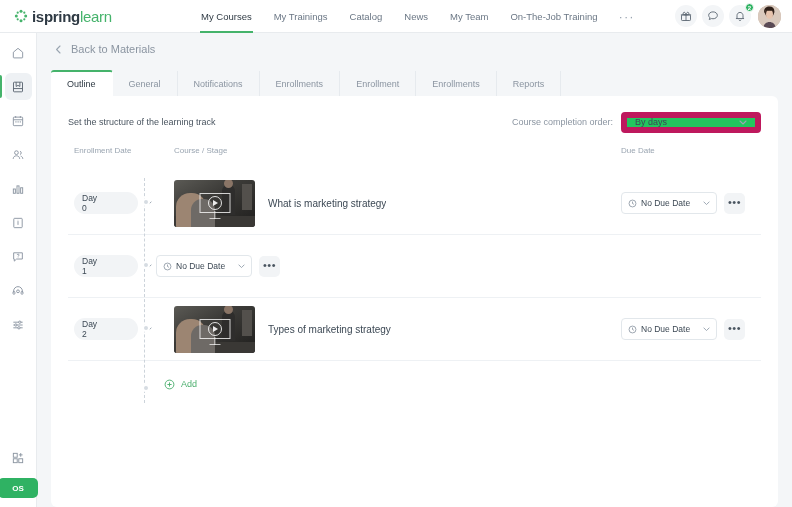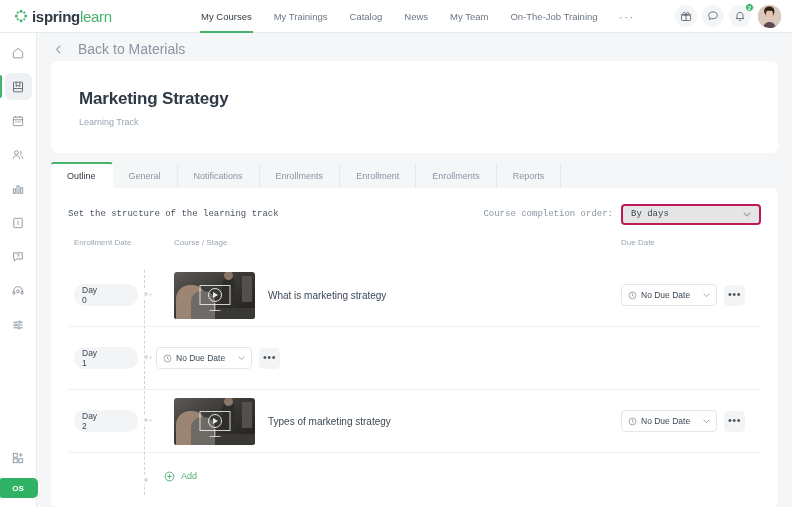--- a/index.html
+++ b/index.html
@@ -72,22 +72,22 @@
   .rail-os {
     width: 40px; height: 20px; border-radius: 5px; background: #2fb263; color: #fff;
     font-size: 8px; font-weight: bold; display: flex; align-items: center; justify-content: center;
     margin-bottom: 9px; cursor: pointer;
   }
 
   
   .content { flex: 1; min-width: 0; padding: 0 14px; overflow: hidden; display: flex; flex-direction: column; }
 
   .backlink {
-    display: flex; align-items: center; gap: 16px; height: 28px; padding-top: 4px;
-    font-size: 14px; color: #8b95a1; cursor: pointer; padding-left: 4px;
+    display: flex; align-items: center; gap: 9px; height: 28px; padding-top: 4px;
+    font-size: 11px; color: #8b95a1; cursor: pointer; padding-left: 4px;
   }
 
   .headcard {
     background: #fff; border-radius: 7px; padding: 28px 0 26px 28px;
     margin-bottom: 0; flex: 0 0 auto;
   }
   .headcard h1 { font-size: 17px; color: #2f3a44; font-weight: bold; letter-spacing: -0.2px; }
   .headcard .sub { font-size: 9px; color: #9aa5b1; margin-top: 8px; }
 
   .tabs { display: flex; align-items: flex-end; height: 26px; margin-top: 9px; flex: 0 0 auto; }
@@ -99,27 +99,27 @@
   .tab.active {
     background: #fff; color: #2f3a44; border-top: 2px solid #45b36b;
     border-right: 1px solid #fff; border-radius: 3px 3px 0 0; height: 26px;
   }
 
   .panel {
     background: #fff; border-radius: 0 6px 6px 6px; flex: 1; min-height: 0;
     padding: 14px 17px 0 17px; overflow: hidden;
   }
 
-  .panel-top { display: flex; align-items: center; height: 24px; font-family: Liberation Mono, monospace; }
+  .panel-top { display: flex; align-items: center; height: 24px; }
   .panel-title { font-size: 9px; color: #4a5560; }
   .order-wrap { margin-left: auto; display: flex; align-items: center; gap: 8px; }
   .order-label { font-size: 9px; color: #8b95a1; }
   .select {
-    width: 140px; height: 21px; border: 2px solid #be185d; border-radius: 4px;
-    background: #e5e5e5; display: flex; align-items: center; padding: 0 8px;
+    width: 140px; height: 21px; border: 6px solid #be185d; border-radius: 4px;
+    background: #22c55e; display: flex; align-items: center; padding: 0 8px;
     font-size: 9px; color: #3c4854; cursor: pointer;
   }
   .select .chev { margin-left: auto; }
 
   .colheads { display: flex; height: 26px; margin-top: 12px; padding-left: 6px; }
   .ch-enroll { width: 82px; font-size: 8px; color: #9aa5b1; }
   .ch-course { flex: 1; font-size: 8px; color: #9aa5b1; padding-left: 18px; }
   .ch-due { width: 140px; font-size: 8px; color: #9aa5b1; }
 
   .rows { position: relative; }
@@ -388,24 +388,20 @@
 
       <div class="backlink">
         <span>
           <svg width="7" height="9" viewBox="0 0 7 9" fill="none" stroke="#9aa5b1" stroke-width="1.1" stroke-linecap="round" stroke-linejoin="round">
               <polyline points="5,1 1.6,4.5 5,8"></polyline>
             </svg>
         </span>
         <span>Back to Materials</span>
       </div>
 
-      <div class="headcard">
-        <h1>Marketing Strategy</h1>
-        <div class="sub">Learning Track</div>
-      </div>
 
       <div class="tabs">
         <div class="tab active">
             <span>Outline</span>
           </div>
         <div class="tab">
             <span>General</span>
           </div>
         <div class="tab">
             <span>Notifications</span>

